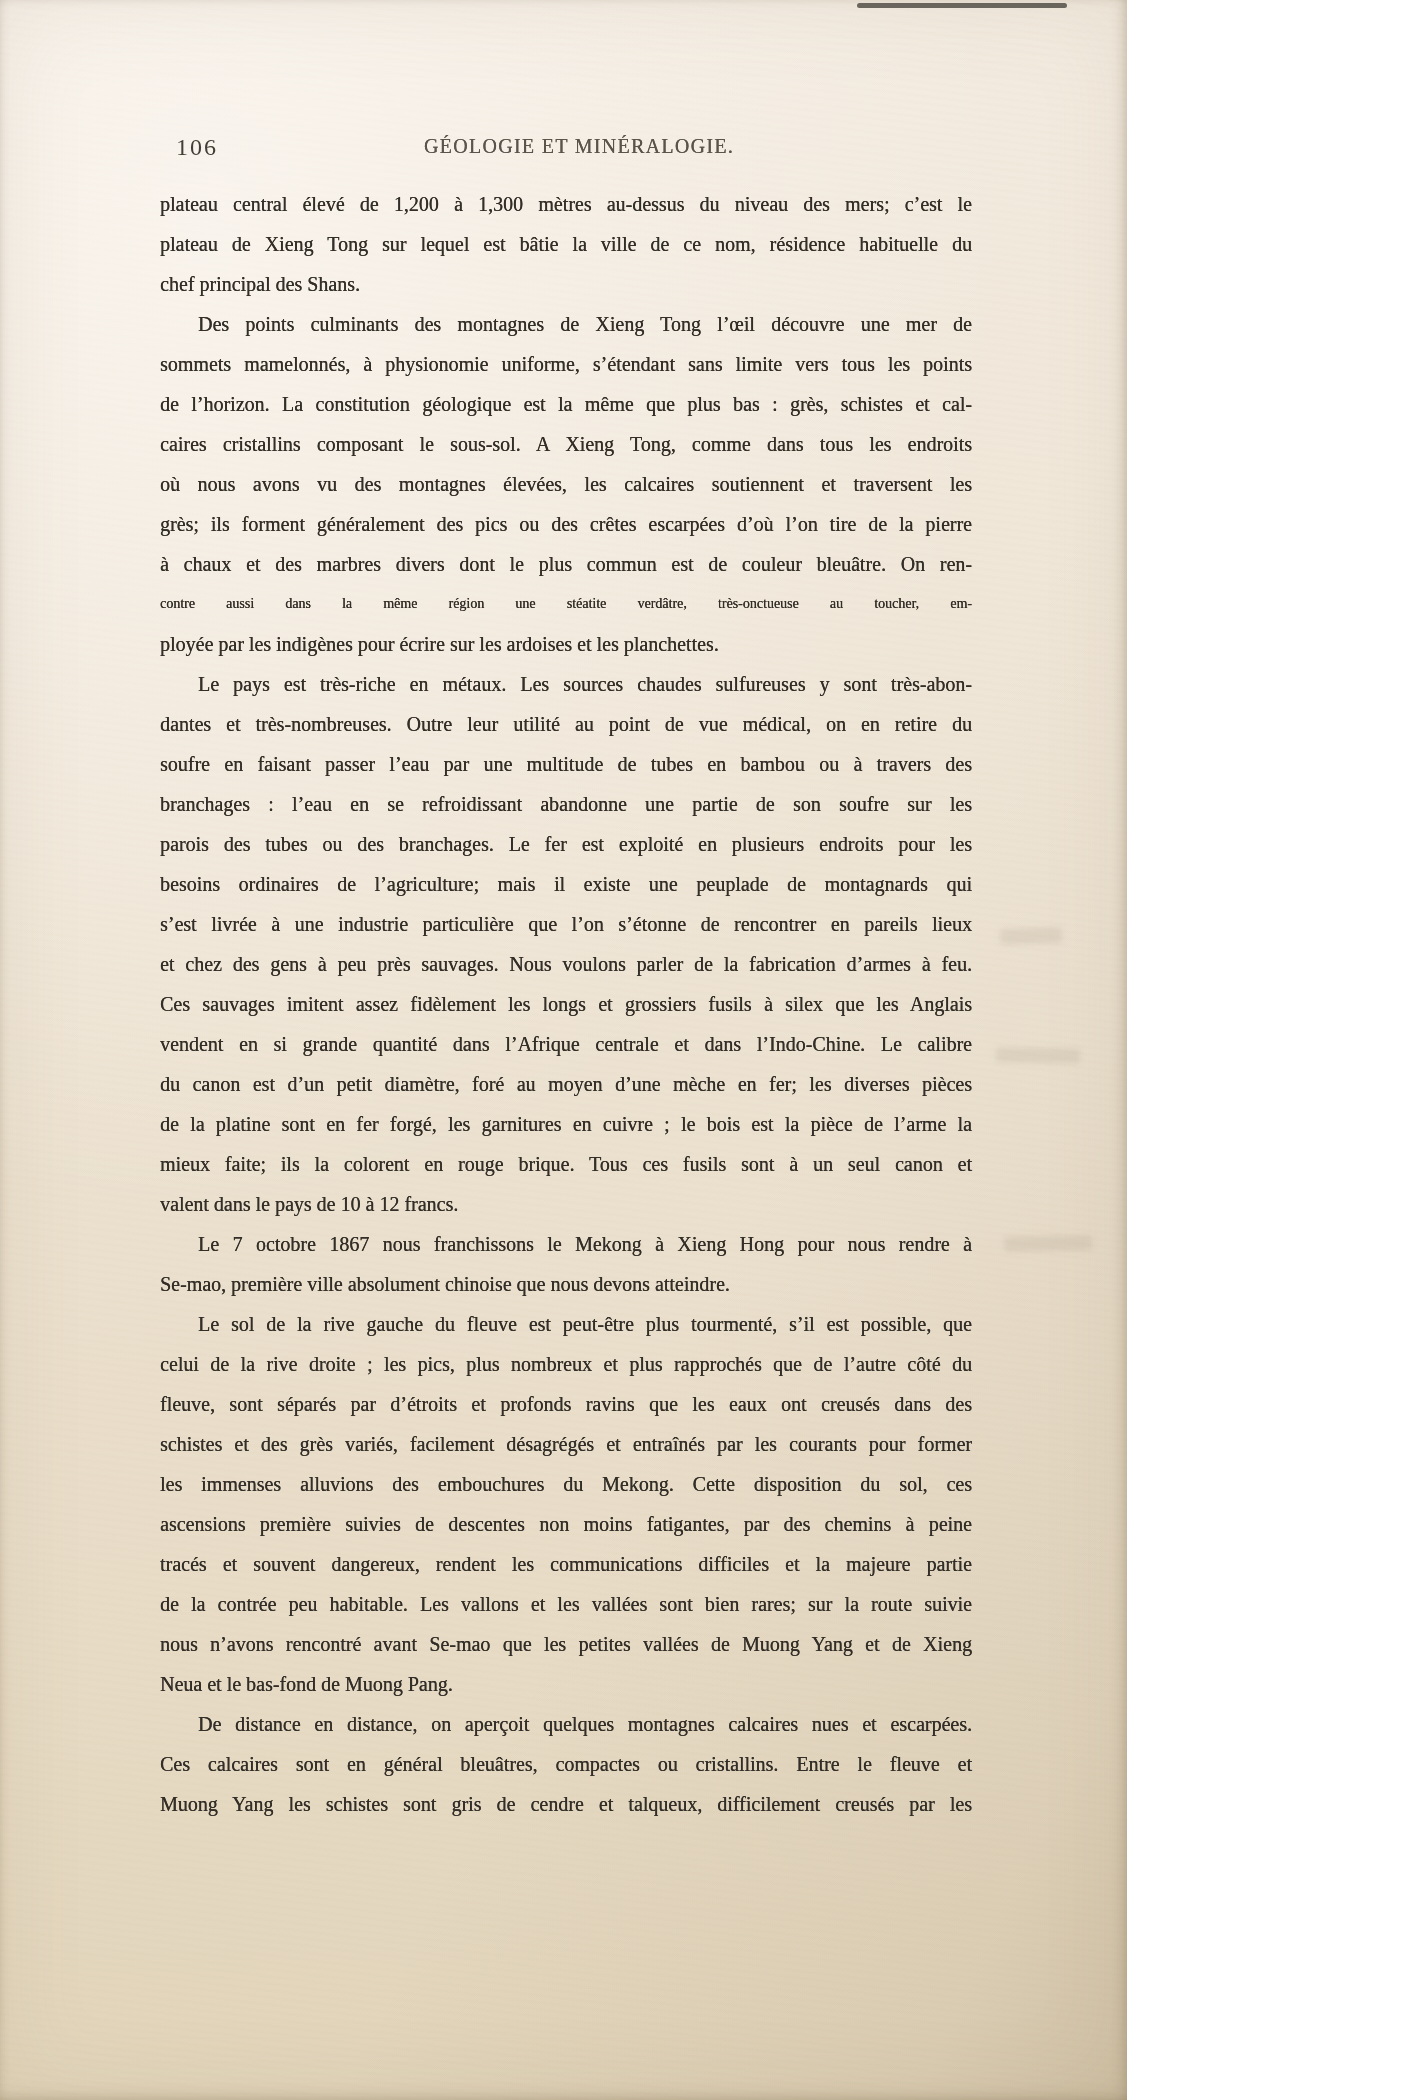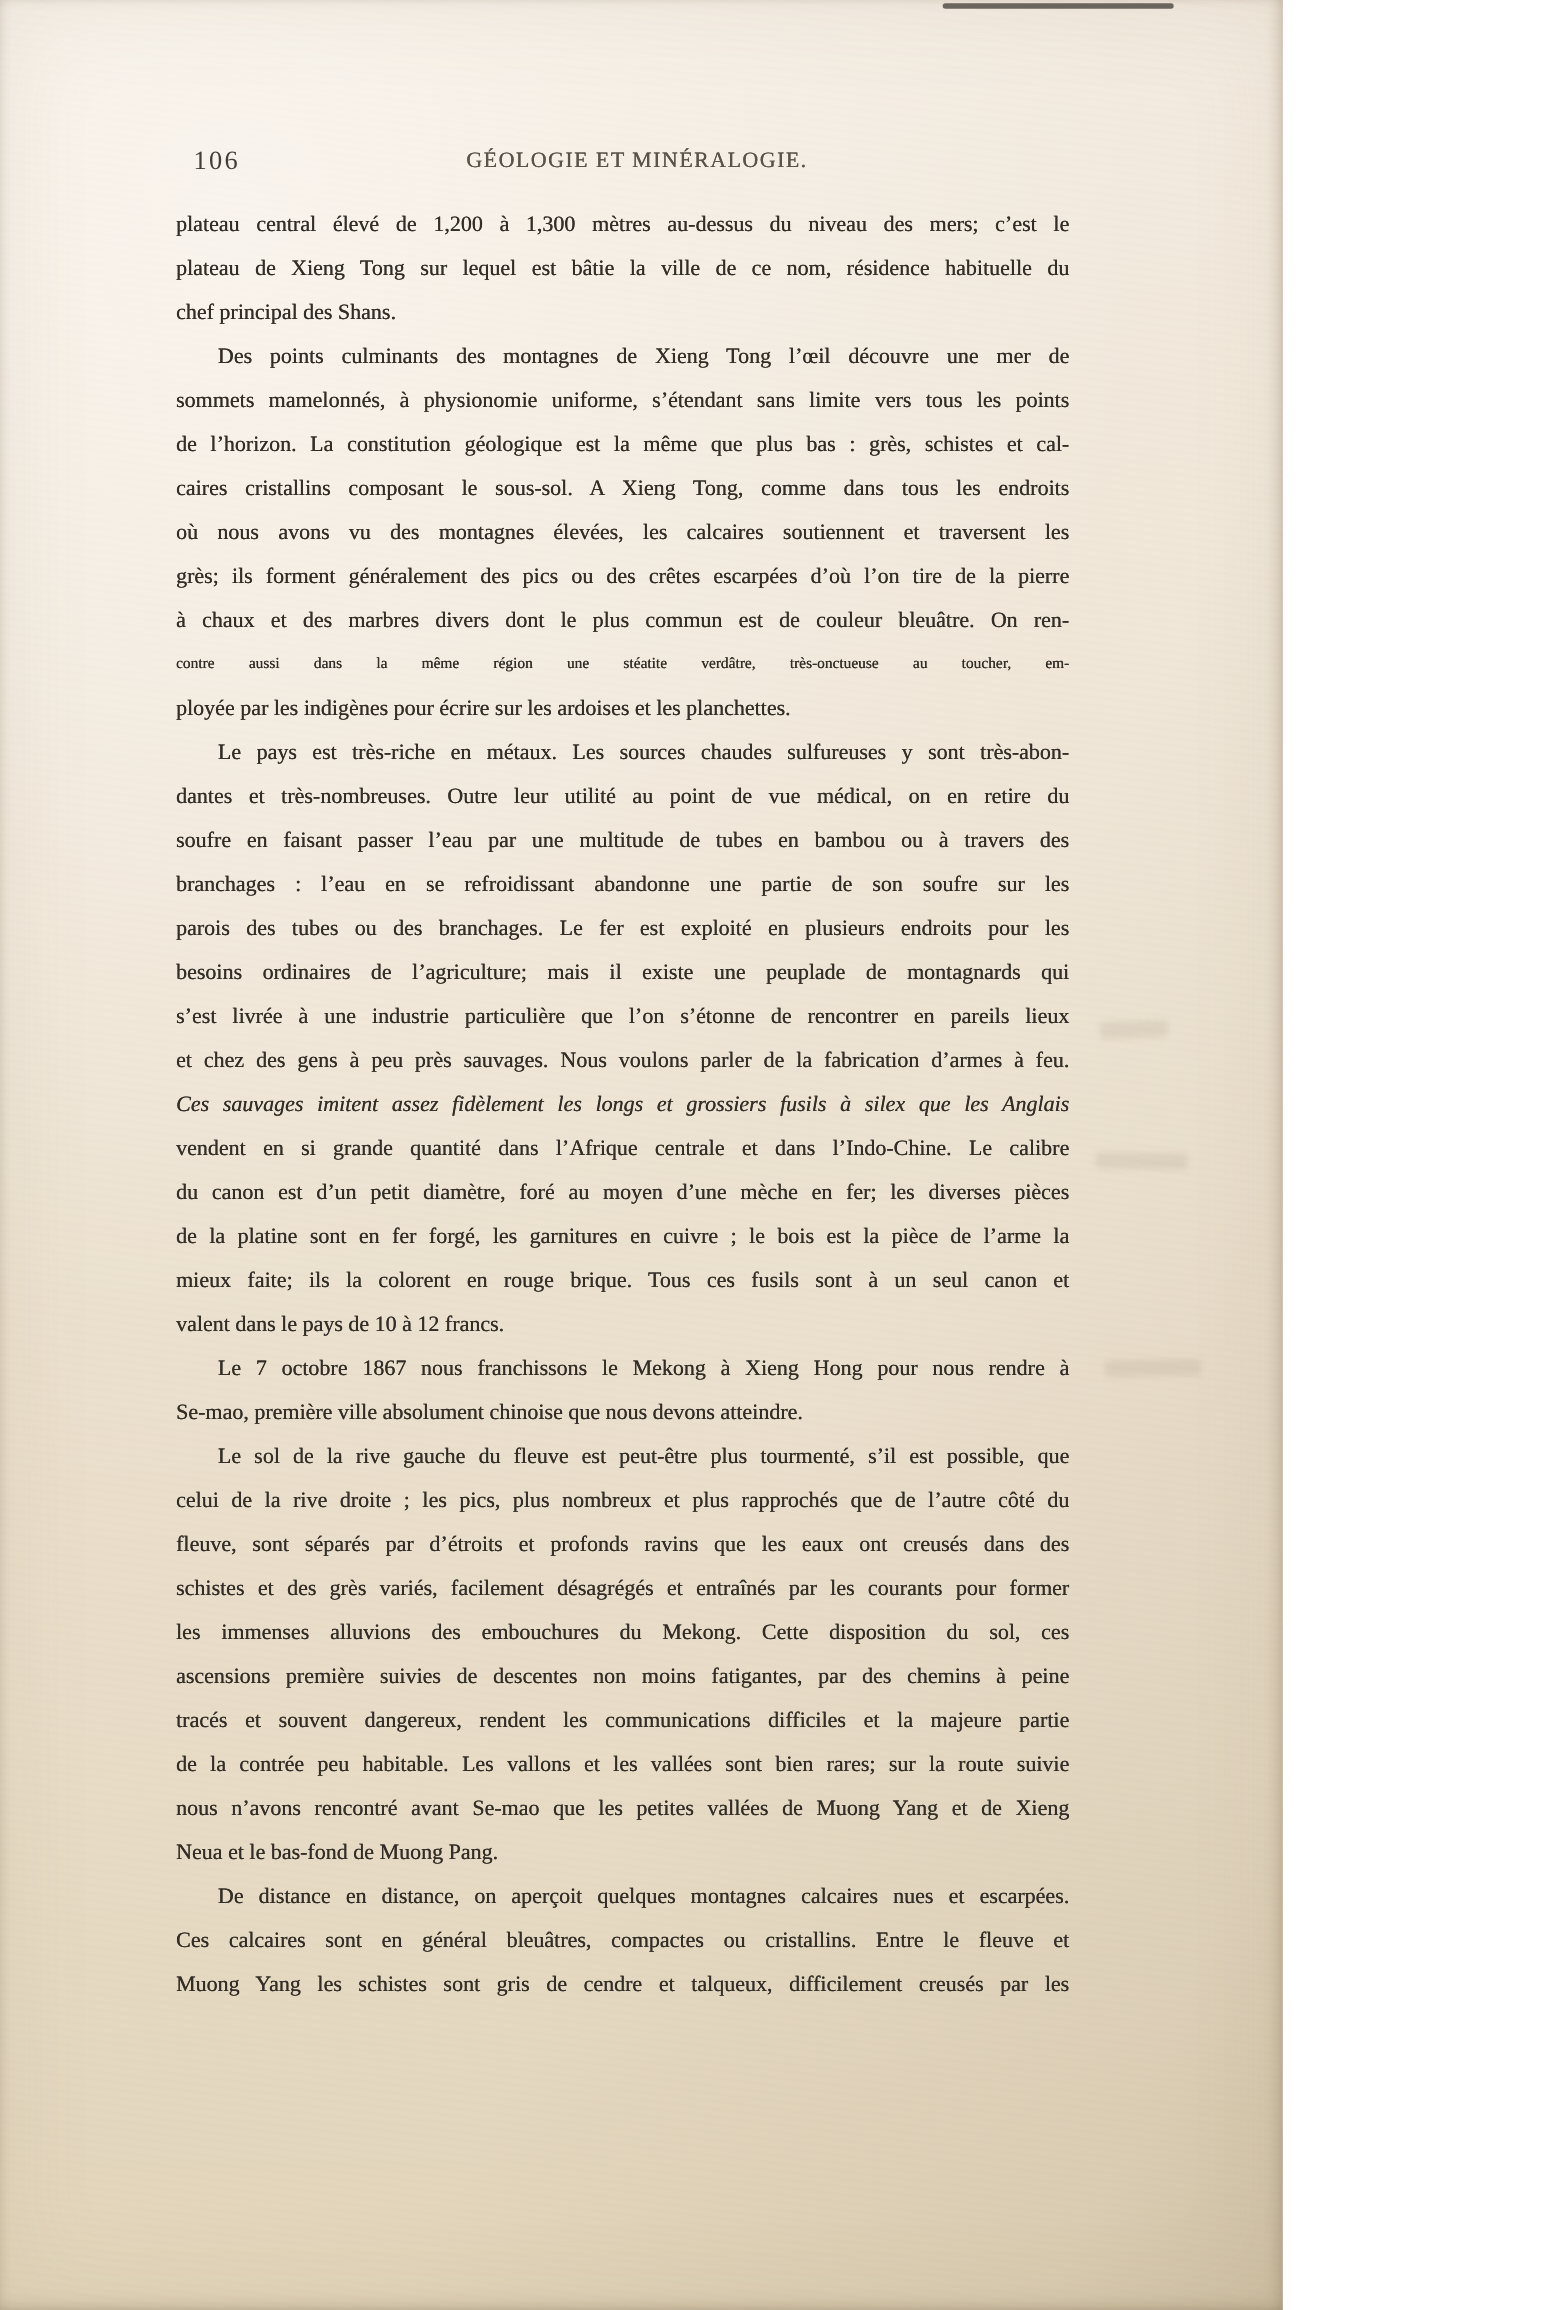--- a/index.html
+++ b/index.html
@@ -14,21 +14,20 @@
     background:
       radial-gradient(ellipse 120% 80% at 18% 10%, rgba(255,252,250,0.55), rgba(255,252,250,0) 60%),
       linear-gradient(115deg, rgba(0,0,0,0) 62%, rgba(120,95,60,0.08) 90%, rgba(110,85,50,0.16) 100%),
       repeating-linear-gradient(7deg, rgba(120,100,70,0.012) 0 3px, rgba(0,0,0,0) 3px 7px),
       linear-gradient(180deg, #f3ebe0 0%, #eee4d4 42%, #e8dcc7 76%, #e1d4ba 100%);
     box-shadow:
       inset 0 0 90px rgba(140,115,80,0.10),
       inset -7px 0 16px -7px rgba(100,80,55,0.32),
       inset 0 -9px 18px -8px rgba(100,80,55,0.22),
       inset 5px 0 12px -7px rgba(100,80,55,0.16);
-    padding-left: 39px;
   }
   .scan-artifact-top {
     position: absolute; left: 857px; top: 3px; width: 210px; height: 5px;
     background: #34312b; opacity: .7; border-radius: 3px; filter: blur(.4px);
   }
   .show-through { position: absolute; background: rgba(140,128,105,0.15); filter: blur(3px); border-radius: 4px; }
   .st1 { left: 1000px; top: 928px;  width: 62px; height: 16px; transform: rotate(-2deg); }
   .st2 { left: 996px;  top: 1048px; width: 84px; height: 15px; transform: rotate(1deg); }
   .st3 { left: 1004px; top: 1236px; width: 88px; height: 15px; transform: rotate(-1deg); }
 
@@ -91,21 +90,21 @@
       <div class="line" style="font-size: 14px;">contre aussi dans la même région une stéatite verdâtre, très-onctueuse au toucher, em-</div>
       <div class="line para-end" style="font-size: 20px;">ployée par les indigènes pour écrire sur les ardoises et les planchettes.</div>
       <div class="line indent" style="font-size: 20px;">Le pays est très-riche en métaux. Les sources chaudes sulfureuses y sont très-abon-</div>
       <div class="line" style="font-size: 20px;">dantes et très-nombreuses. Outre leur utilité au point de vue médical, on en retire du</div>
       <div class="line" style="font-size: 20px;">soufre en faisant passer l’eau par une multitude de tubes en bambou ou à travers des</div>
       <div class="line" style="font-size: 20px;">branchages : l’eau en se refroidissant abandonne une partie de son soufre sur les</div>
       <div class="line" style="font-size: 20px;">parois des tubes ou des branchages. Le fer est exploité en plusieurs endroits pour les</div>
       <div class="line" style="font-size: 20px;">besoins ordinaires de l’agriculture; mais il existe une peuplade de montagnards qui</div>
       <div class="line" style="font-size: 20px;">s’est livrée à une industrie particulière que l’on s’étonne de rencontrer en pareils lieux</div>
       <div class="line" style="font-size: 20px;">et chez des gens à peu près sauvages. Nous voulons parler de la fabrication d’armes à feu.</div>
-      <div class="line" style="font-size: 20px; font-style: italic;">Ces sauvages imitent assez fidèlement les longs et grossiers fusils à silex que les Anglais</div>
+      <div class="line" style="font-size: 20px;">Ces sauvages imitent assez fidèlement les longs et grossiers fusils à silex que les Anglais</div>
       <div class="line" style="font-size: 20px;">vendent en si grande quantité dans l’Afrique centrale et dans l’Indo-Chine. Le calibre</div>
       <div class="line" style="font-size: 20px;">du canon est d’un petit diamètre, foré au moyen d’une mèche en fer; les diverses pièces</div>
       <div class="line" style="font-size: 20px;">de la platine sont en fer forgé, les garnitures en cuivre ; le bois est la pièce de l’arme la</div>
       <div class="line" style="font-size: 20px;">mieux faite; ils la colorent en rouge brique. Tous ces fusils sont à un seul canon et</div>
       <div class="line para-end" style="font-size: 20px;">valent dans le pays de 10 à 12 francs.</div>
       <div class="line indent" style="font-size: 20px;">Le 7 octobre 1867 nous franchissons le Mekong à Xieng Hong pour nous rendre à</div>
       <div class="line para-end" style="font-size: 20px;">Se-mao, première ville absolument chinoise que nous devons atteindre.</div>
       <div class="line indent" style="font-size: 20px;">Le sol de la rive gauche du fleuve est peut-être plus tourmenté, s’il est possible, que</div>
       <div class="line" style="font-size: 20px;">celui de la rive droite ; les pics, plus nombreux et plus rapprochés que de l’autre côté du</div>
       <div class="line" style="font-size: 20px;">fleuve, sont séparés par d’étroits et profonds ravins que les eaux ont creusés dans des</div>

